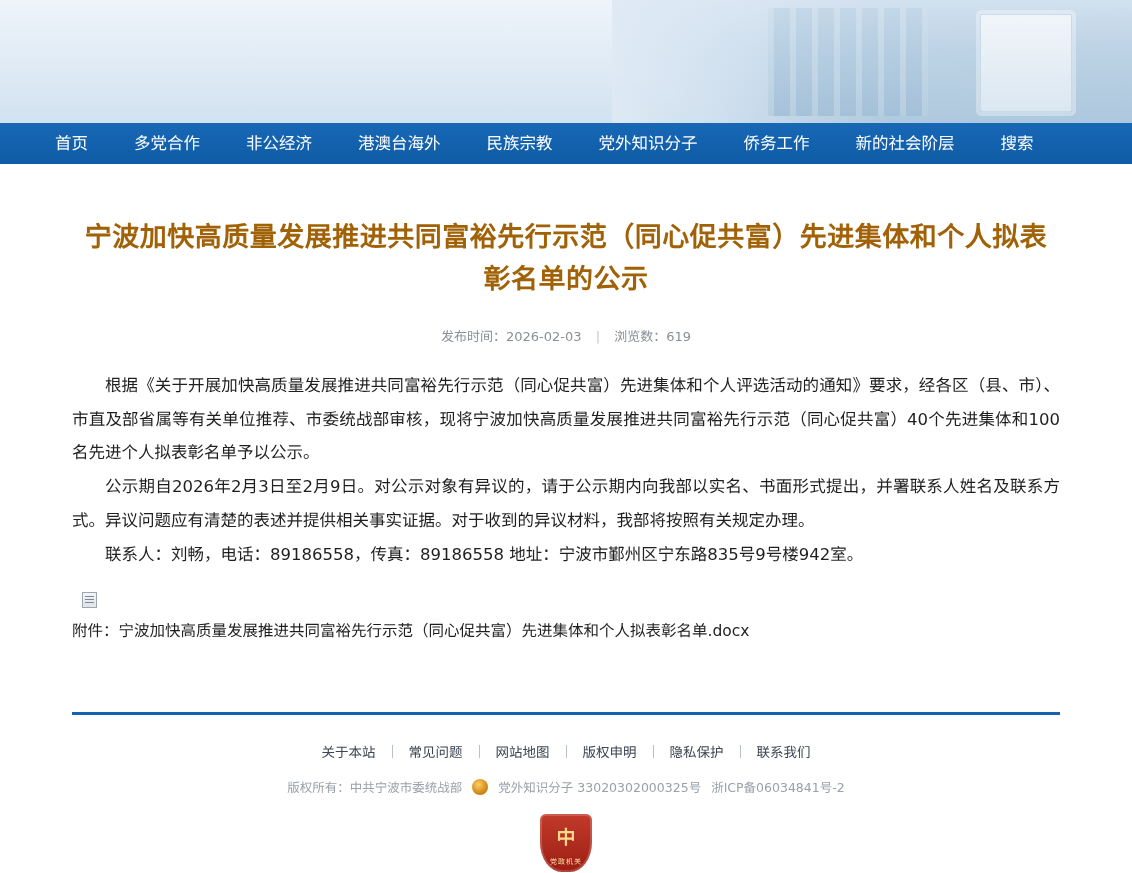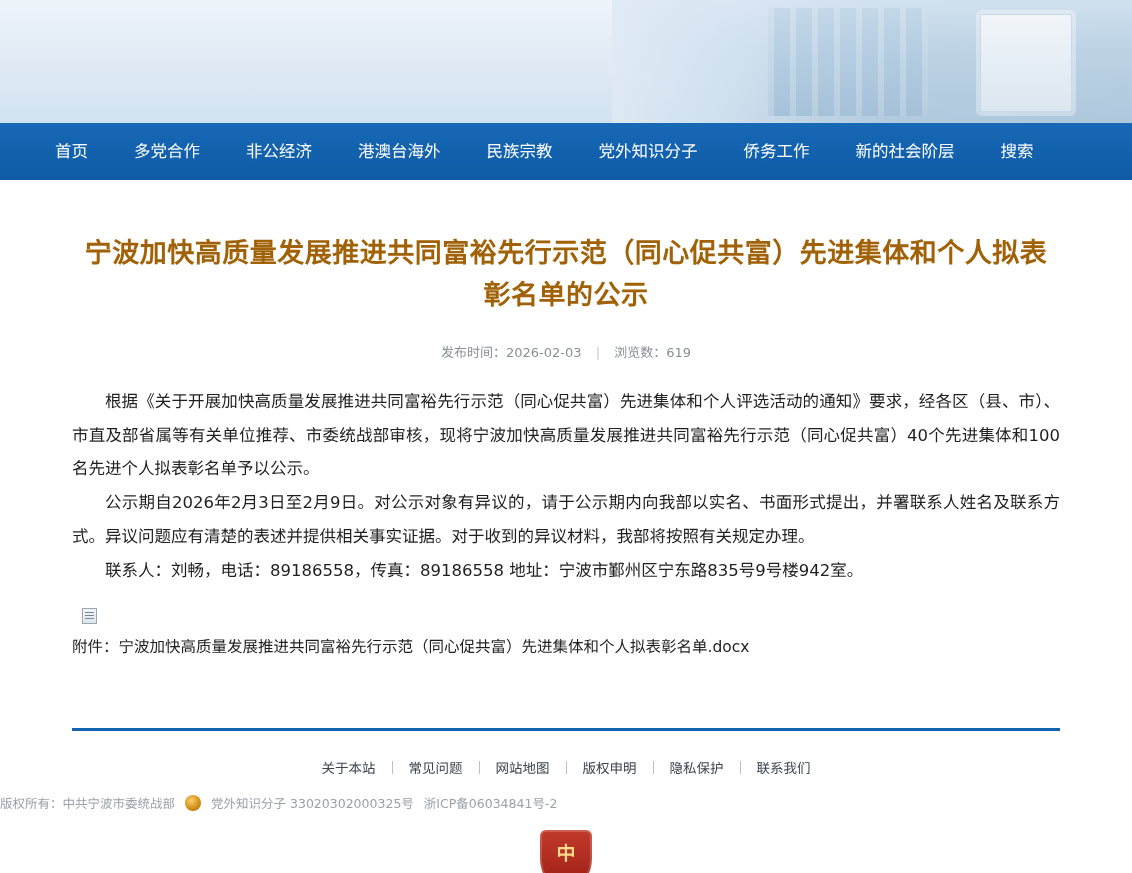--- a/index.html
+++ b/index.html
@@ -65,21 +65,21 @@
     font-size: 38px;
     font-weight: bold;
     color: #c7000b;
     letter-spacing: 2px;
     white-space: nowrap;
     font-family: "DejaVu Sans", "Liberation Sans", sans-serif;
   }
 
   
   .nav {
-    height: 57px;
+    height: 41px;
     background: #1463b0;
     background: linear-gradient(180deg,#1768b6 0%, #0f5ba5 100%);
     display: flex;
     align-items: center;
     padding-left: 32px;
     box-sizing: border-box;
   }
   .nav-item {
     color: #ffffff;
     font-size: 16.5px;
@@ -177,21 +177,21 @@
     cursor: pointer;
   }
   .footer-links .vline {
     width: 1px; height: 13px; background: #b9c0c8;
   }
   .footer-copy {
     margin-top: 16px;
     font-size: 12.5px;
     color: #9aa1a9;
     display: flex;
-    justify-content: flex-start;
+    justify-content: center;
     align-items: center;
     gap: 10px;
     font-family: "DejaVu Sans", "Liberation Sans", sans-serif;
   }
   .police-badge {
     width: 16px; height: 16px; border-radius: 50%;
     background: radial-gradient(circle at 40% 35%, #ffcf6b, #d08a15 60%, #a3650a);
     display: inline-block;
     vertical-align: -3px;
   }

